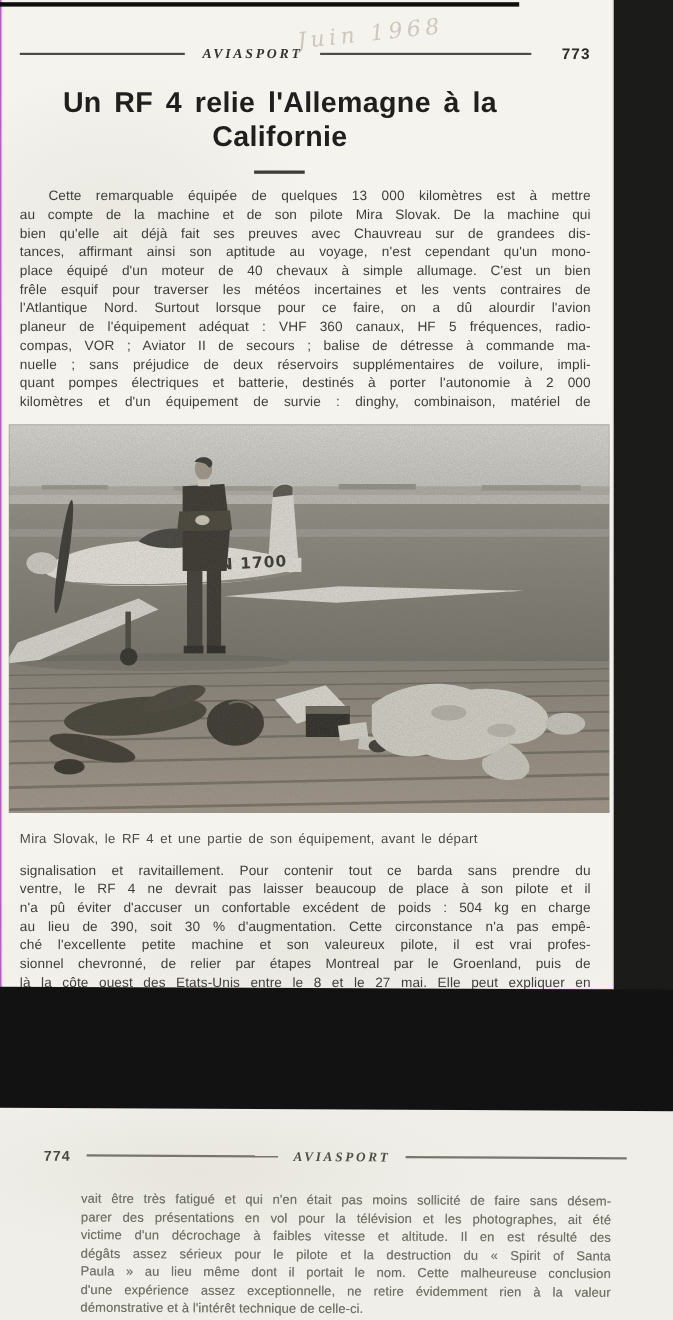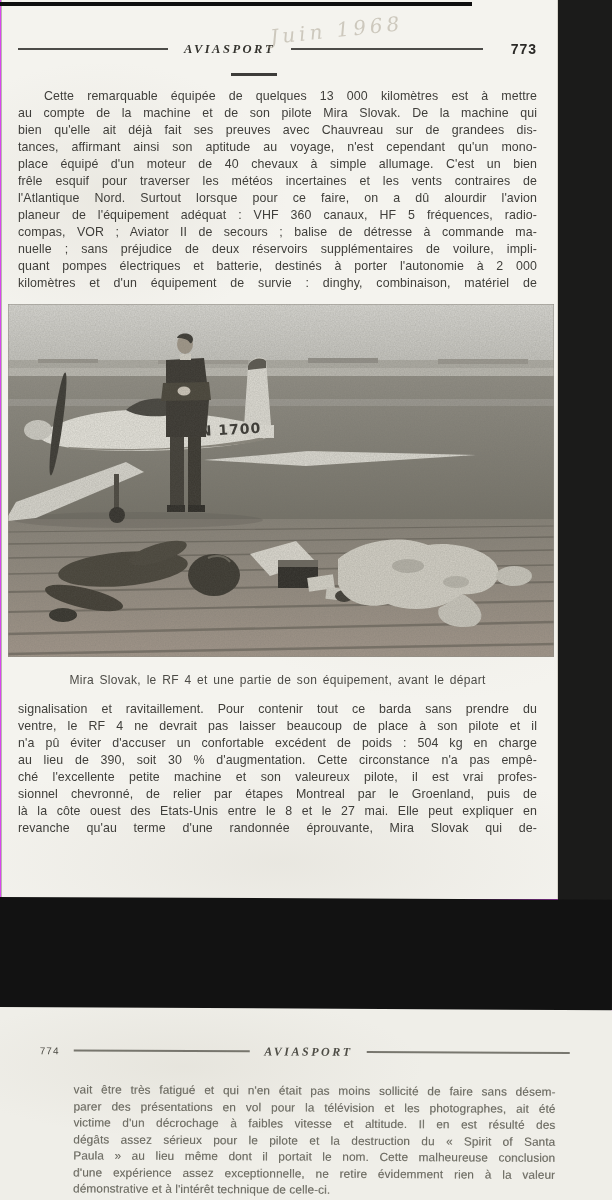--- a/index.html
+++ b/index.html
@@ -26,33 +26,33 @@
        font-style:italic;font-size:20px;color:rgba(165,158,140,.5);transform:rotate(-6deg);
        letter-spacing:4px;white-space:nowrap;pointer-events:none;}
   .title{margin-top:20px;text-align:center;padding-right:46px;
        font-size:26px;font-weight:bold;color:#201f1d;letter-spacing:.3px;word-spacing:4px;}
   .title-rule{width:46px;height:3px;background:#3d3c39;margin:15px auto 0 auto;transform:translateX(-24px);}
   .body-text{font-size:12.4px;line-height:17px;color:#3f3e3a;letter-spacing:.1px;word-spacing:.5px;
        text-align:justify;text-align-last:justify;white-space:pre-line;}
   .p1{margin-top:12px;text-indent:26px;}
   .p2{margin-top:14px;}
   .photo-wrap{margin-top:12px;margin-left:-10px;width:546px;height:353px;}
-  .caption{margin-top:16px;text-align:center;font-size:12px;color:#4c4b46;letter-spacing:.3px;word-spacing:2px;}
+  .caption{margin-top:16px;text-align:left;font-size:12px;color:#4c4b46;letter-spacing:.3px;word-spacing:2px;}
   
   .gap-band{position:absolute;left:0;top:897px;width:612px;height:112px;background:#121212;
        transform:rotate(.25deg);transform-origin:left top;}
   .edge-right{position:absolute;right:0;top:0;width:54px;height:1010px;background:#1b1b1a;}
   
   .paper-bottom{position:absolute;left:0;top:1007px;width:614px;height:195px;
     background-color:#efeee8;
     background-image:radial-gradient(ellipse 400px 120px at 30% 30%, rgba(206,202,190,.25), transparent 60%);
     transform:rotate(.3deg);transform-origin:left top;
     padding:34px 44px 0 40px;box-sizing:border-box;}
   .hdr2{display:flex;align-items:center;height:18px;}
-  .pnum2{font-size:10px;font-weight:normal;color:#4a4942;letter-spacing:1px;}
+  .pnum2{font-size:13px;font-weight:bold;color:#4a4942;letter-spacing:1px;}
   .rule2{height:1.5px;background:#5a5950;flex:1;margin:0 14px;opacity:.8;}
   .rule2b{flex:1.15;margin-right:0;}
   .mag2{font-family:"Liberation Serif",serif;font-style:italic;font-weight:bold;
        font-size:12px;letter-spacing:2.5px;color:#4e4d46;}
   .p774{margin:22px 14px 0 34px;font-size:11.8px;line-height:16.5px;color:#6e6d64;
        letter-spacing:.1px;word-spacing:.5px;text-align:justify;text-align-last:justify;
        white-space:pre-line;text-shadow:.3px 0 0 rgba(110,109,100,.45);}
   .p774-last{margin:0 14px 0 34px;font-size:11.8px;line-height:16.5px;color:#6e6d64;
        letter-spacing:.1px;text-shadow:.3px 0 0 rgba(110,109,100,.45);}
 </style>
@@ -64,20 +64,21 @@
   <div class="paper-top">
 
     <div class="hdr">
       <div class="rule rule-l"></div>
       <div class="mag">AVIASPORT</div>
       <div class="handwriting">Juin 1968</div>
       <div class="rule rule-r"></div>
       <div class="pnum">773</div>
     </div>
 
+    <div class="title">Un RF 4 relie l'Allemagne à la Californie</div>
     <div class="title-rule"></div>
 
     <div class="body-text p1">Cette remarquable équipée de quelques 13 000 kilomètres est à mettre
 au compte de la machine et de son pilote Mira Slovak. De la machine qui
 bien qu'elle ait déjà fait ses preuves avec Chauvreau sur de grandees dis-
 tances, affirmant ainsi son aptitude au voyage, n'est cependant qu'un mono-
 place équipé d'un moteur de 40 chevaux à simple allumage. C'est un bien
 frêle esquif pour traverser les météos incertaines et les vents contraires de
 l'Atlantique Nord. Surtout lorsque pour ce faire, on a dû alourdir l'avion
 planeur de l'équipement adéquat : VHF 360 canaux, HF 5 fréquences, radio-

